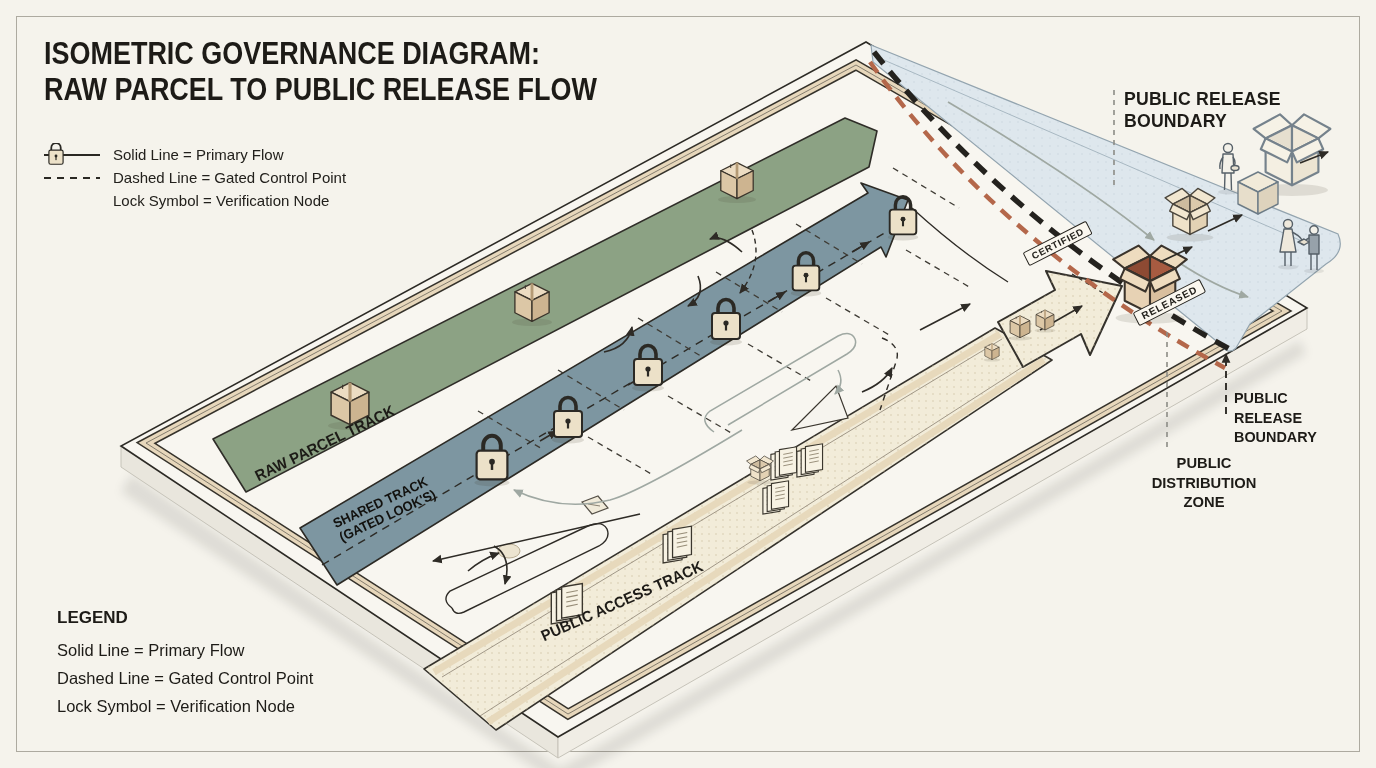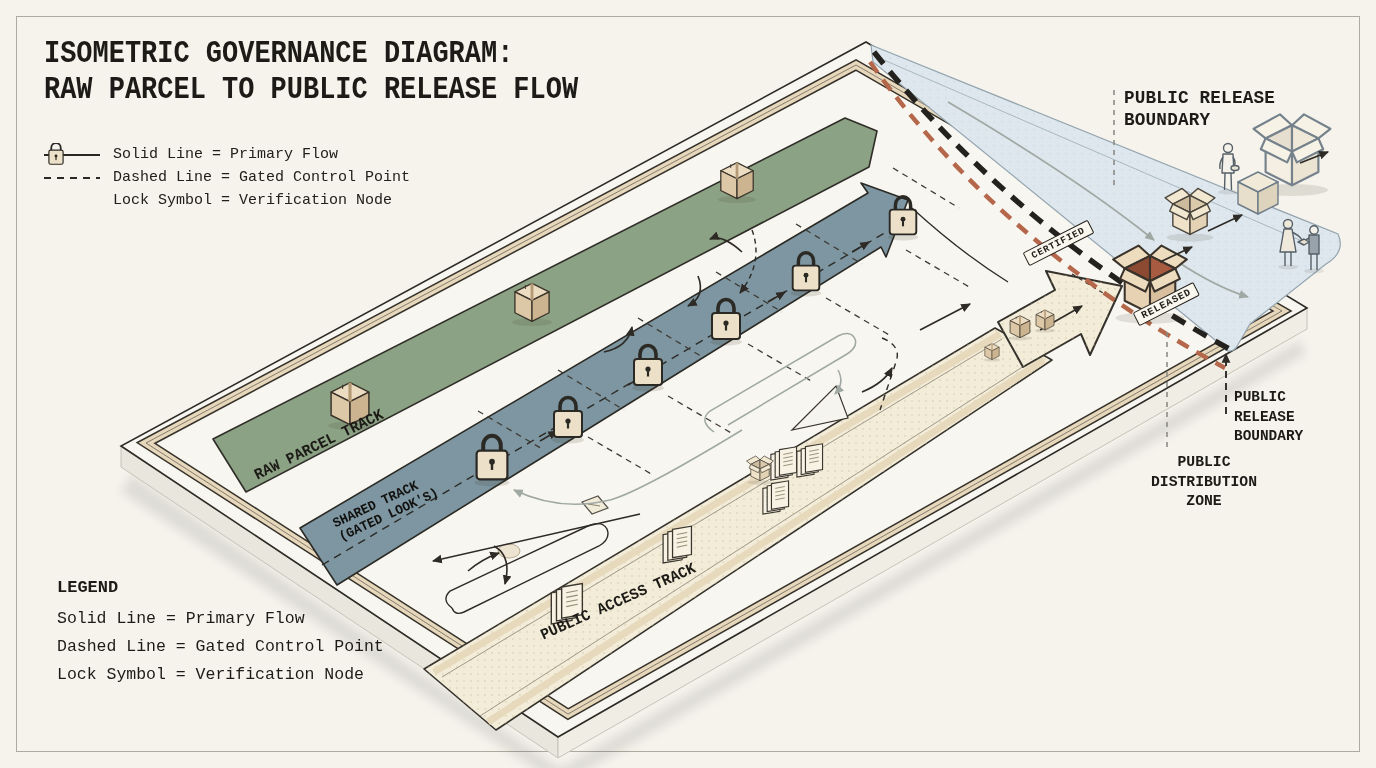--- a/index.html
+++ b/index.html
@@ -1,28 +1,28 @@
 <!DOCTYPE html>
 <html><head>
 <meta charset="utf-8">
 <style>
   html,body{margin:0;padding:0;background:#f5f3ec;}
   .stage{position:relative;width:1376px;height:768px;background:#f5f3ec;overflow:hidden;
-         font-family:Liberation Mono, monospace;color:#1d1b17;}
+         font-family:Liberation Sans, sans-serif;color:#1d1b17;}
   .inner-frame{position:absolute;left:16px;top:16px;right:16px;bottom:16px;
                border:1px solid #adaaa0;pointer-events:none;}
   svg{position:absolute;left:0;top:0;}
   .lbl{position:absolute;font-weight:800;color:#1d1b17;white-space:nowrap;line-height:1.15;}
   .title{font-size:31px;letter-spacing:0;transform:scaleX(.87);transform-origin:left top;line-height:1.16;}
   .legend-top{position:absolute;left:44px;top:143px;font-size:15px;color:#22201c;}
   .legend-top .row{display:flex;align-items:center;height:23px;}
   .legend-top .sw{width:56px;margin-right:13px;display:flex;align-items:center;justify-content:center;}
   .sw-solid{border-top:2px solid #2a2823;width:56px;height:0;}
   .sw-dash{width:56px;height:2px;background:repeating-linear-gradient(90deg,#2a2823 0 7px,transparent 7px 13px);}
-  .legend-bottom{position:absolute;left:57px;top:578px;font-size:16.5px;color:#1d1b17;}
+  .legend-bottom{position:absolute;left:57px;top:608px;font-size:16.5px;color:#1d1b17;}
   .legend-bottom .hd{font-weight:800;font-size:17px;margin-bottom:8px;}
   .legend-bottom .it{line-height:28px;font-weight:400;}
   .prb-top{left:1124px;top:88px;font-size:19px;transform:scaleX(.93);transform-origin:left top;letter-spacing:.2px;}
   .prb-right{left:1234px;top:388px;font-size:15.5px;line-height:1.27;transform:scaleX(.93);transform-origin:left top;}
   .pdz{left:1148px;top:453px;width:112px;text-align:center;font-size:15.5px;line-height:1.27;transform:scaleX(.95);}
   .trk{font-weight:800;transform-origin:left center;}
   .trk-raw{left:256px;top:468px;font-size:15.5px;transform:rotate(-26deg) scaleX(.95);}
   .trk-shared{left:337px;top:516px;font-size:13.5px;line-height:1.12;color:#12110e;transform:rotate(-25deg) scaleX(.95);}
   .trk-public{left:542px;top:628px;font-size:15.5px;transform:rotate(-24deg) scaleX(.95);}
   .tag{position:absolute;background:#faf7ef;border:1.5px solid #23211c;border-radius:2px;

